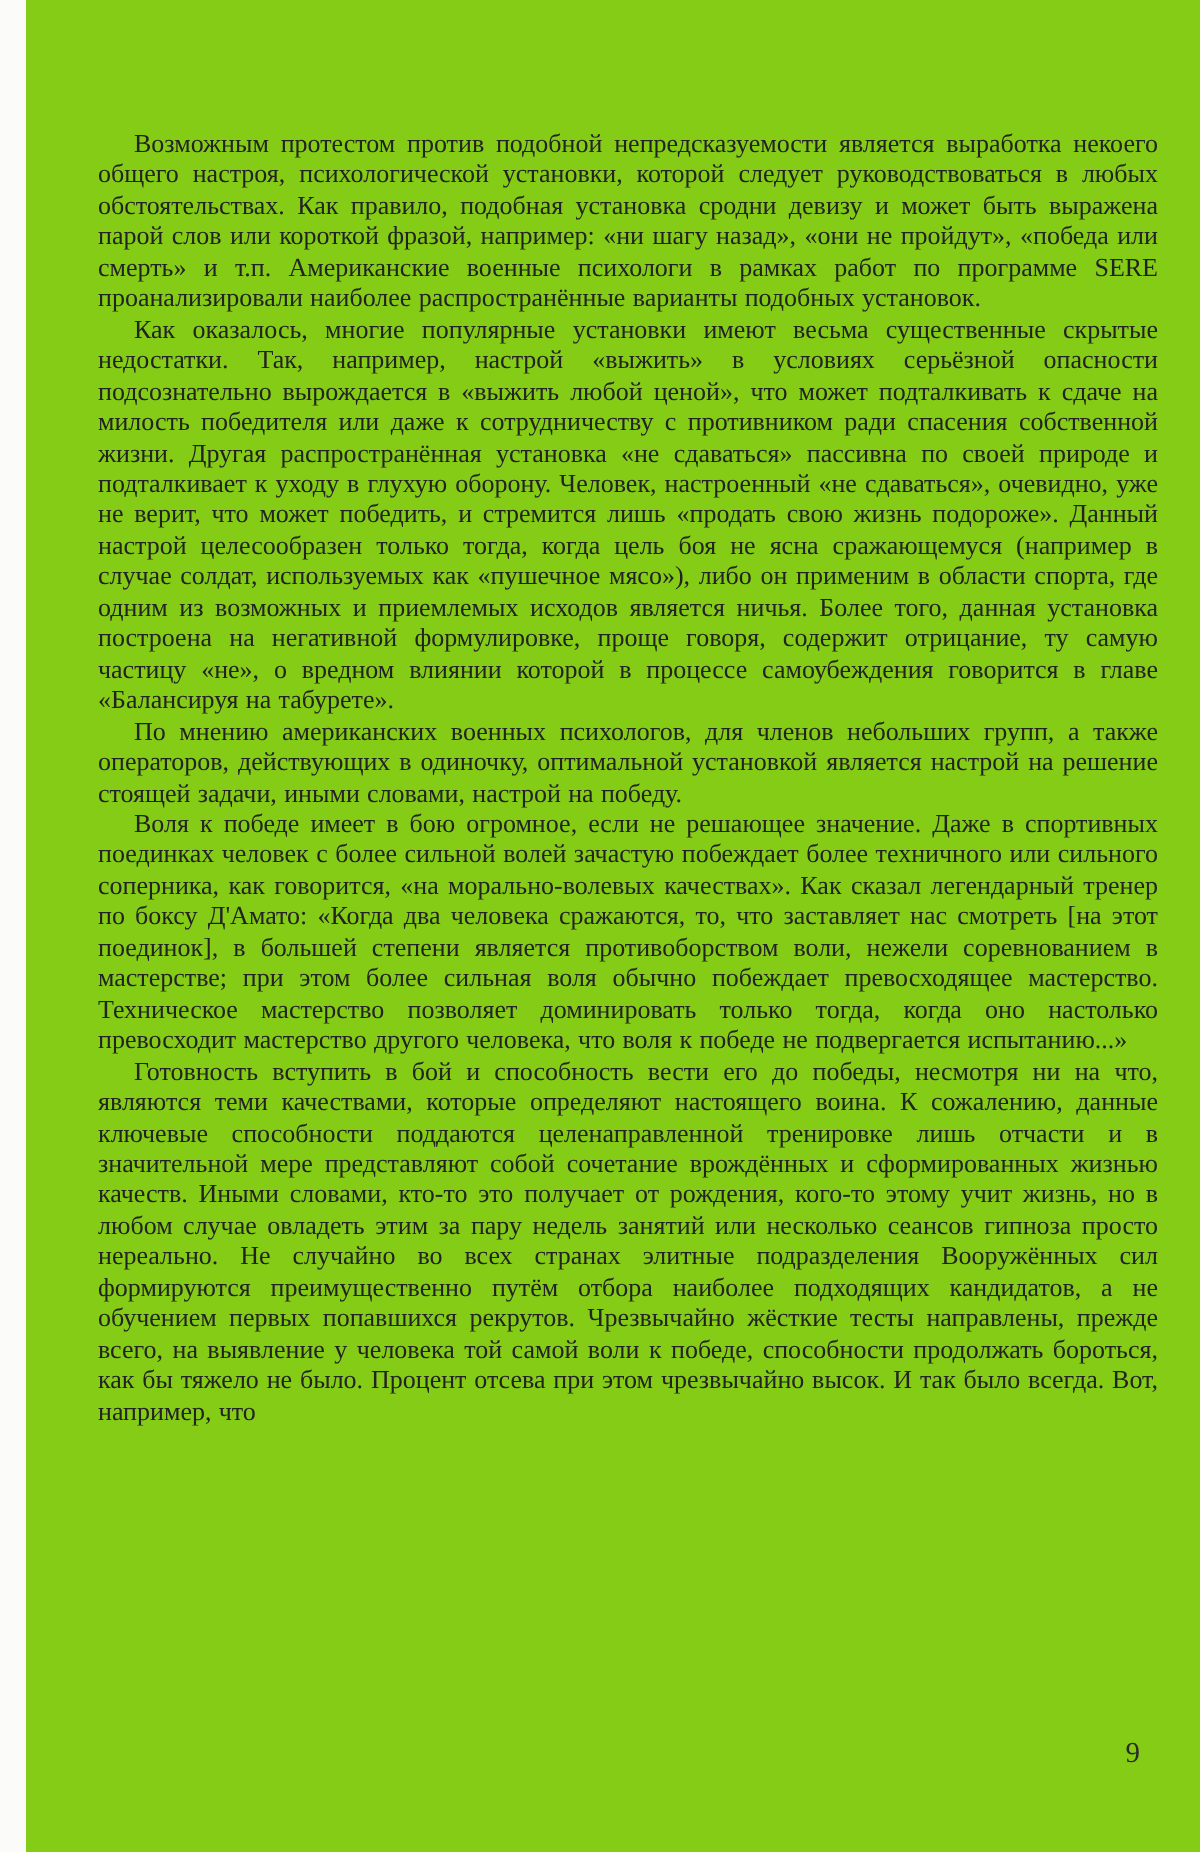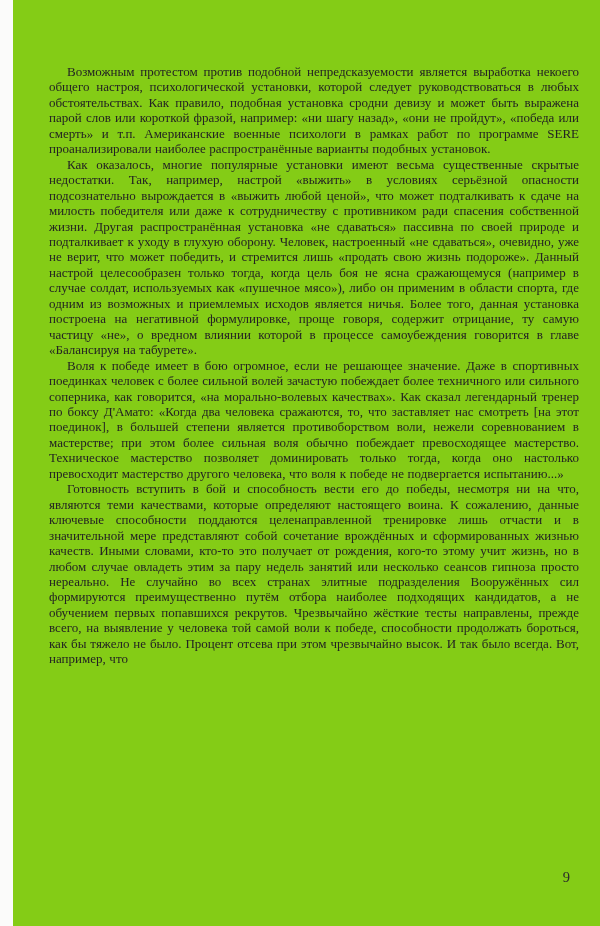--- a/index.html
+++ b/index.html
@@ -50,17 +50,18 @@
     line-height: 16px;
   }
 </style>
 </head>
 <body>
 
 <div class="page">
   <div class="text-block" lang="ru">
     <p>Возможным протестом против подобной непредсказуемости является выработка некоего общего настроя, психологической установки, которой следует руководствоваться в любых обстоятельствах. Как правило, подобная установка сродни девизу и может быть выражена парой слов или короткой фразой, например: «ни шагу назад», «они не пройдут», «победа или смерть» и т.п. Американские военные психологи в рамках работ по программе SERE проанализировали наиболее распространённые варианты подобных установок.</p>
     <p>Как оказалось, многие популярные установки имеют весьма существенные скрытые недостатки. Так, например, настрой «выжить» в условиях серьёзной опасности подсознательно вырождается в «выжить любой ценой», что может подталкивать к сдаче на милость победителя или даже к сотрудничеству с противником ради спасения собственной жизни. Другая распространённая установка «не сдаваться» пассивна по своей природе и подталкивает к уходу в глухую оборону. Человек, настроенный «не сдаваться», очевидно, уже не верит, что может победить, и стремится лишь «продать свою жизнь подороже». Данный настрой целесообразен только тогда, когда цель боя не ясна сражающемуся (например в случае солдат, используемых как «пушечное мясо»), либо он применим в области спорта, где одним из возможных и приемлемых исходов является ничья. Более того, данная установка построена на негативной формулировке, проще говоря, содержит отрицание, ту самую частицу «не», о вредном влиянии которой в процессе самоубеждения говорится в главе «Балансируя на табурете».</p>
+    <p>По мнению американских военных психологов, для членов небольших групп, а также операторов, действующих в одиночку, оптимальной установкой является настрой на решение стоящей задачи, иными словами, настрой на победу.</p>
     <p>Воля к победе имеет в бою огромное, если не решающее значение. Даже в спортивных поединках человек с более сильной волей зачастую побеждает более техничного или сильного соперника, как говорится, «на морально-волевых качествах». Как сказал легендарный тренер по боксу Д'Амато: «Когда два человека сражаются, то, что заставляет нас смотреть [на этот поединок], в большей степени является противоборством воли, нежели соревнованием в мастерстве; при этом более сильная воля обычно побеждает превосходящее мастерство. Техническое мастерство позволяет доминировать только тогда, когда оно настолько превосходит мастерство другого человека, что воля к победе не подвергается испытанию...»</p>
     <p>Готовность вступить в бой и способность вести его до победы, несмотря ни на что, являются теми качествами, которые определяют настоящего воина. К сожалению, данные ключевые способности поддаются целенаправленной тренировке лишь отчасти и в значительной мере представляют собой сочетание врождённых и сформированных жизнью качеств. Иными словами, кто-то это получает от рождения, кого-то этому учит жизнь, но в любом случае овладеть этим за пару недель занятий или несколько сеансов гипноза просто нереально. Не случайно во всех странах элитные подразделения Вооружённых сил формируются преимущественно путём отбора наиболее подходящих кандидатов, а не обучением первых попавшихся рекрутов. Чрезвычайно жёсткие тесты направлены, прежде всего, на выявление у человека той самой воли к победе, способности продолжать бороться, как бы тяжело не было. Процент отсева при этом чрезвычайно высок. И так было всегда. Вот, например, что</p>
   </div>
   <div class="page-number">9</div>
 </div>
 
 </body></html>

